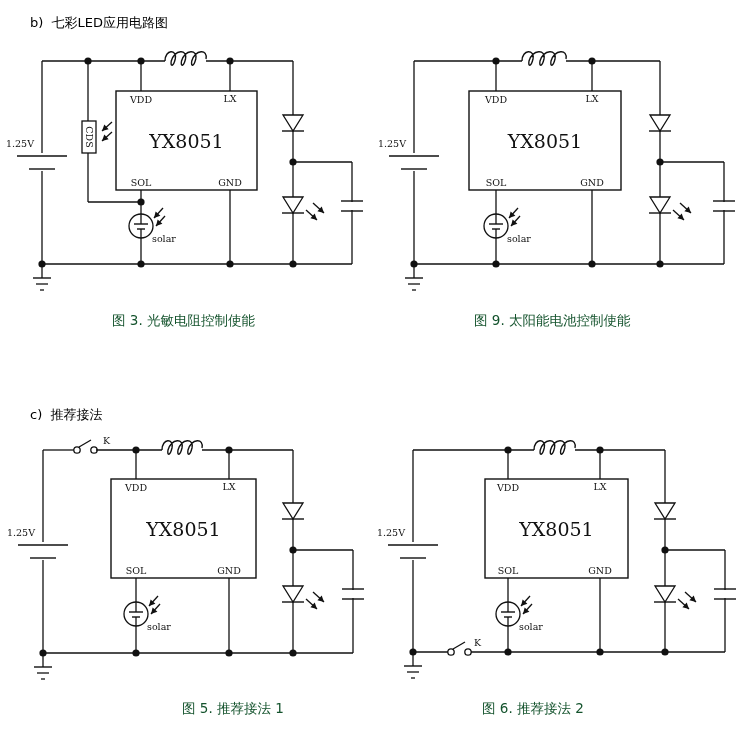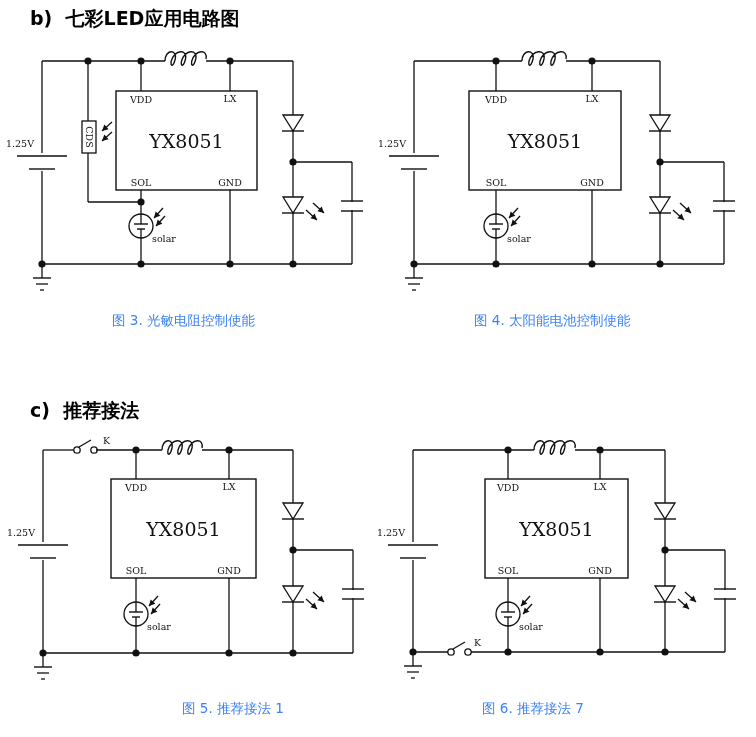--- a/index.html
+++ b/index.html
@@ -1,42 +1,42 @@
 <!DOCTYPE html>
 <html><head>
 <meta charset="utf-8">
 <style>
   html, body { margin: 0; padding: 0; background: #ffffff; }
   body { width: 756px; height: 737px; position: relative; overflow: hidden;
          font-family: "DejaVu Serif", serif; color: #000; }
-  .heading { position: absolute; font-family: "DejaVu Sans", sans-serif; font-weight: bold;
-             font-size: 19px; letter-spacing: 0px; }
-  .caption { position: absolute; font-family: "DejaVu Sans", sans-serif; font-size: 13.5px; color: #3b82f6; }
+  .heading { position: absolute; font-family: "DejaVu Sans", sans-serif; font-weight: normal;
+             font-size: 13px; letter-spacing: 0px; margin-top: 8px; }
+  .caption { position: absolute; font-family: "DejaVu Sans", sans-serif; font-size: 13.5px; color: #14532d; }
   svg#diagram { position: absolute; left: 0; top: 0; }
   svg text { font-family: "DejaVu Serif", serif; fill: #111; }
   .pin { font-size: 9.5px; }
   .chip { font-size: 19px; }
   .small { font-size: 9.5px; }
 </style>
 </head>
 <body>
 
 <div class="heading" style="left:30px;top:6px;">
   <span>b)</span>&nbsp;
   <span>七彩LED应用电路图</span>
 </div>
 <div class="heading" style="left:30px;top:398px;">
   <span>c)</span>&nbsp;
   <span>推荐接法</span>
 </div>
 
 <div class="caption" style="left:112px;top:312px;">图 3.  光敏电阻控制使能</div>
-<div class="caption" style="left:474px;top:312px;">图 4.  太阳能电池控制使能</div>
+<div class="caption" style="left:474px;top:312px;">图 9.  太阳能电池控制使能</div>
 <div class="caption" style="left:170px;top:700px;margin-left:12px;">图 5.  推荐接法 1</div>
-<div class="caption" style="left:482px;top:700px;">图 6.  推荐接法 7</div>
+<div class="caption" style="left:482px;top:700px;">图 6.  推荐接法 2</div>
 
 <svg id="diagram" width="756" height="737" viewBox="0 0 756 737">
     <g>
       <line x1="42" y1="61" x2="165" y2="61" stroke="#111111" stroke-width="1.3"></line>
       <g>
         <path d="M 165 61 C 165 49, 177.25 49, 175.25 59 C 173.25 67, 170.25 67, 171.25 61 C 175.25 49, 187.5 49, 185.5 59 C 183.5 67, 180.5 67, 181.5 61 C 185.5 49, 197.75 49, 195.75 59 C 193.75 67, 190.75 67, 191.75 61 C 195.75 49, 208 49, 206 59" fill="none" stroke="#111111" stroke-width="1.4"></path>
       </g>
       <line x1="206" y1="61" x2="293" y2="61" stroke="#111111" stroke-width="1.3"></line>
       <circle cx="141" cy="61" r="3.6" fill="#111111"></circle>
       <circle cx="230" cy="61" r="3.6" fill="#111111"></circle>

